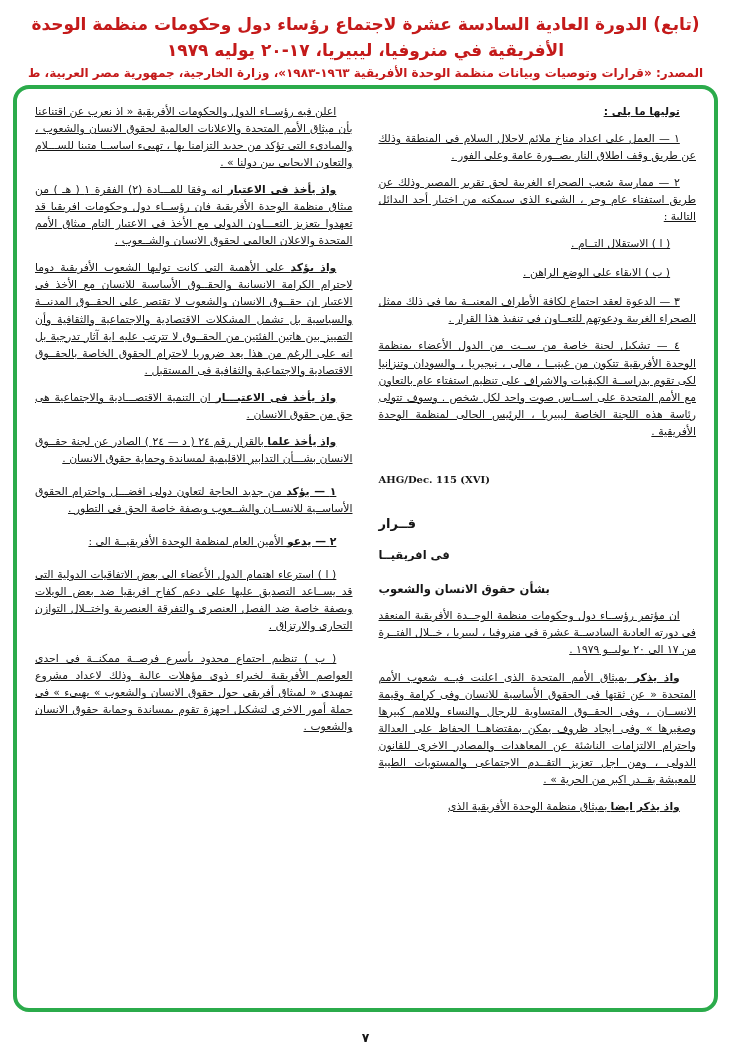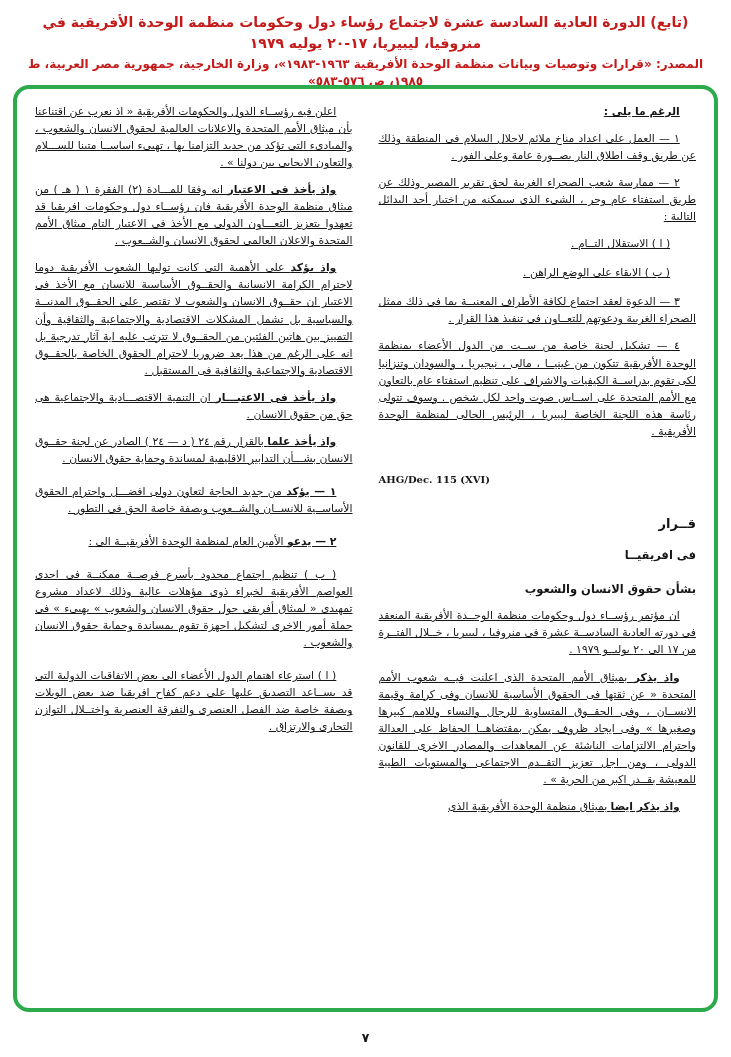--- a/index.html
+++ b/index.html
@@ -13,21 +13,21 @@
     font-family: "DejaVu Sans", sans-serif;
     color: var(--text-black, #161616);
   }
   .doc-header {
     text-align: center;
     padding: 12px 14px 0;
     color: var(--header-red, #c41a1a);
     font-weight: bold;
     direction: rtl;
   }
-  .hdr-line1 { font-size: 14px; line-height: 1.5; margin-bottom: 2px; }
+  .hdr-line1 { font-size: 17px; line-height: 1.5; margin-bottom: 2px; }
   .hdr-line2 { font-size: 12px; line-height: 1.4; }
   .frame {
     position: absolute;
     left: 13px; right: 13px;
     top: 85px; bottom: 45px;
     border: 4px solid var(--border-green, #2bab4b);
     border-radius: 16px;
     background: #ffffff;
     padding: 14px 18px;
     overflow: hidden;
@@ -51,21 +51,21 @@
   .gap-top { margin-top: 16px; }
   .doc-number {
     direction: ltr;
     text-align: left;
     font-family: "DejaVu Serif", serif;
     font-weight: bold;
     font-size: 10px;
     margin: 32px 0 26px;
   }
   .center-head {
-    text-align: right;
+    text-align: left;
     font-weight: bold;
     text-indent: 0;
     margin: 0 0 9px;
     font-size: 11.5px;
   }
   .center-head.big { font-size: 13px; letter-spacing: 2px; margin-bottom: 12px; }
   .center-head.last { margin-bottom: 16px; }
   .doc-footer {
     position: absolute;
     left: 0; right: 0;
@@ -80,21 +80,21 @@
 
 <div class="doc-header">
   <div class="hdr-line1">(تابع) الدورة العادية السادسة عشرة لاجتماع رؤساء دول وحكومات منظمة الوحدة الأفريقية في منروفيا، ليبيريا، ١٧-٢٠ يوليه ١٩٧٩</div>
   <div class="hdr-line2">المصدر: «قرارات وتوصيات وبيانات منظمة الوحدة الأفريقية ١٩٦٣-١٩٨٣»، وزارة الخارجية، جمهورية مصر العربية، ط ١٩٨٥، ص ٥٧٦-٥٨٣»</div>
 </div>
 
 <main class="frame">
   <div class="columns">
 
     <section class="col">
-      <p class="para"><strong>الرغم ما يلى :</strong></p>
+      <p class="para"><strong>توليها ما يلى :</strong></p>
       <p class="para">١ — العمل على اعداد مناخ ملائم لاحلال السلام فى المنطقة وذلك عن طريق وقف اطلاق النار بصــورة عامة وعلى الفور .</p>
       <p class="para">٢ — ممارسة شعب الصحراء الغربية لحق تقرير المصير وذلك عن طريق استفتاء عام وحر ، الشىء الذى سيمكنه من اختيار أحد البدائل التالية :</p>
       <p class="para subitem">( ا ) الاستقلال التــام .</p>
       <p class="para subitem">( ب ) الابقاء على الوضع الراهن .</p>
       <p class="para">٣ — الدعوة لعقد اجتماع لكافة الأطراف المعنيــة بما فى ذلك ممثل الصحراء الغربية ودعوتهم للتعــاون فى تنفيذ هذا القرار .</p>
       <p class="para">٤ — تشكيل لجنة خاصة من ســت من الدول الأعضاء بمنظمة الوحدة الأفريقية تتكون من غينيــا ، مالى ، نيجيريا ، والسودان وتنزانيا لكى تقوم بدراســة الكيفيات والاشراف على تنظيم استفتاء عام بالتعاون مع الأمم المتحدة على اســاس صوت واحد لكل شخص . وسوف تتولى رئاسة هذه اللجنة الخاصة ليبيريا ، الرئيس الحالى لمنظمة الوحدة الأفريقية .</p>
       <p class="doc-number">AHG/Dec. 115 (XVI)</p>
       <h2 class="center-head big">قــرار</h2>
       <h3 class="center-head last">فى افريقيــا</h3>
       <h3 class="center-head">بشأن حقوق الانسان والشعوب</h3>
@@ -104,22 +104,22 @@
     </section>
 
     <section class="col">
       <p class="para">اعلن فيه رؤســاء الدول والحكومات الأفريقية « اذ نعرب عن اقتناعنا بأن ميثاق الأمم المتحدة والاعلانات العالمية لحقوق الانسان والشعوب ، والمبادىء التى تؤكد من جديد التزامنا بها ، تهيىء اساســا متينا للســـلام والتعاون الايجابى بين دولنا » .</p>
       <p class="para"><strong>واذ يأخذ فى الاعتبار</strong><span> انه وفقا للمـــادة (٢) الفقرة ١ ( هـ ) من ميثاق منظمة الوحدة الأفريقية فان رؤســاء دول وحكومات افريقيا قد تعهدوا بتعزيز التعـــاون الدولى مع الأخذ فى الاعتبار التام ميثاق الأمم المتحدة والاعلان العالمى لحقوق الانسان والشــعوب .</span></p>
       <p class="para"><strong>واذ يؤكد</strong><span> على الأهمية التى كانت توليها الشعوب الأفريقية دوما لاحترام الكرامة الانسانية والحقــوق الأساسية للانسان مع الأخذ فى الاعتبار ان حقــوق الانسان والشعوب لا تقتصر على الحقــوق المدنيــة والسياسية بل تشمل المشكلات الاقتصادية والاجتماعية والثقافية وأن التمييز بين هاتين الفئتين من الحقــوق لا تترتب عليه اية آثار تدرجية بل انه على الرغم من هذا يعد ضروريا لاحترام الحقوق الخاصة بالحقــوق الاقتصادية والاجتماعية والثقافية فى المستقبل .</span></p>
       <p class="para"><strong>واذ يأخذ فى الاعتبـــار</strong><span> ان التنمية الاقتصـــادية والاجتماعية هى حق من حقوق الانسان .</span></p>
       <p class="para"><strong>واذ يأخذ علما</strong><span> بالقرار رقم ٢٤ ( د — ٢٤ ) الصادر عن لجنة حقــوق الانسان بشـــأن التدابير الاقليمية لمساندة وحماية حقوق الانسان .</span></p>
       <p class="para gap-top"><strong>١ — يؤكد</strong><span> من جديد الحاجة لتعاون دولى افضـــل واحترام الحقوق الأساســية للانســان والشــعوب وبصفة خاصة الحق فى التطور .</span></p>
       <p class="para gap-top"><strong>٢ — يدعو</strong><span> الأمين العام لمنظمة الوحدة الأفريقيــة الى :</span></p>
+      <p class="para gap-top">( ا ) استرعاء اهتمام الدول الأعضاء الى بعض الاتفاقيات الدولية التى قد يســاعد التصديق عليها على دعم كفاح افريقيا ضد بعض الويلات وبصفة خاصة ضد الفصل العنصرى والتفرقة العنصرية واختــلال التوازن التجارى والارتزاق .</p>
       <p class="para gap-top">( ب ) تنظيم اجتماع محدود بأسرع فرصــة ممكنــة فى احدى العواصم الأفريقية لخبراء ذوى مؤهلات عالية وذلك لاعداد مشروع تمهيدى « لميثاق أفريقى حول حقوق الانسان والشعوب » يهيىء » فى جملة أمور الاخرى لتشكيل اجهزة تقوم بمساندة وحماية حقوق الانسان والشعوب .</p>
-      <p class="para gap-top">( ا ) استرعاء اهتمام الدول الأعضاء الى بعض الاتفاقيات الدولية التى قد يســاعد التصديق عليها على دعم كفاح افريقيا ضد بعض الويلات وبصفة خاصة ضد الفصل العنصرى والتفرقة العنصرية واختــلال التوازن التجارى والارتزاق .</p>
     </section>
 
   </div>
 </main>
 
 <footer class="doc-footer">
   <span>٧</span>
 </footer>
 
 </body></html>

